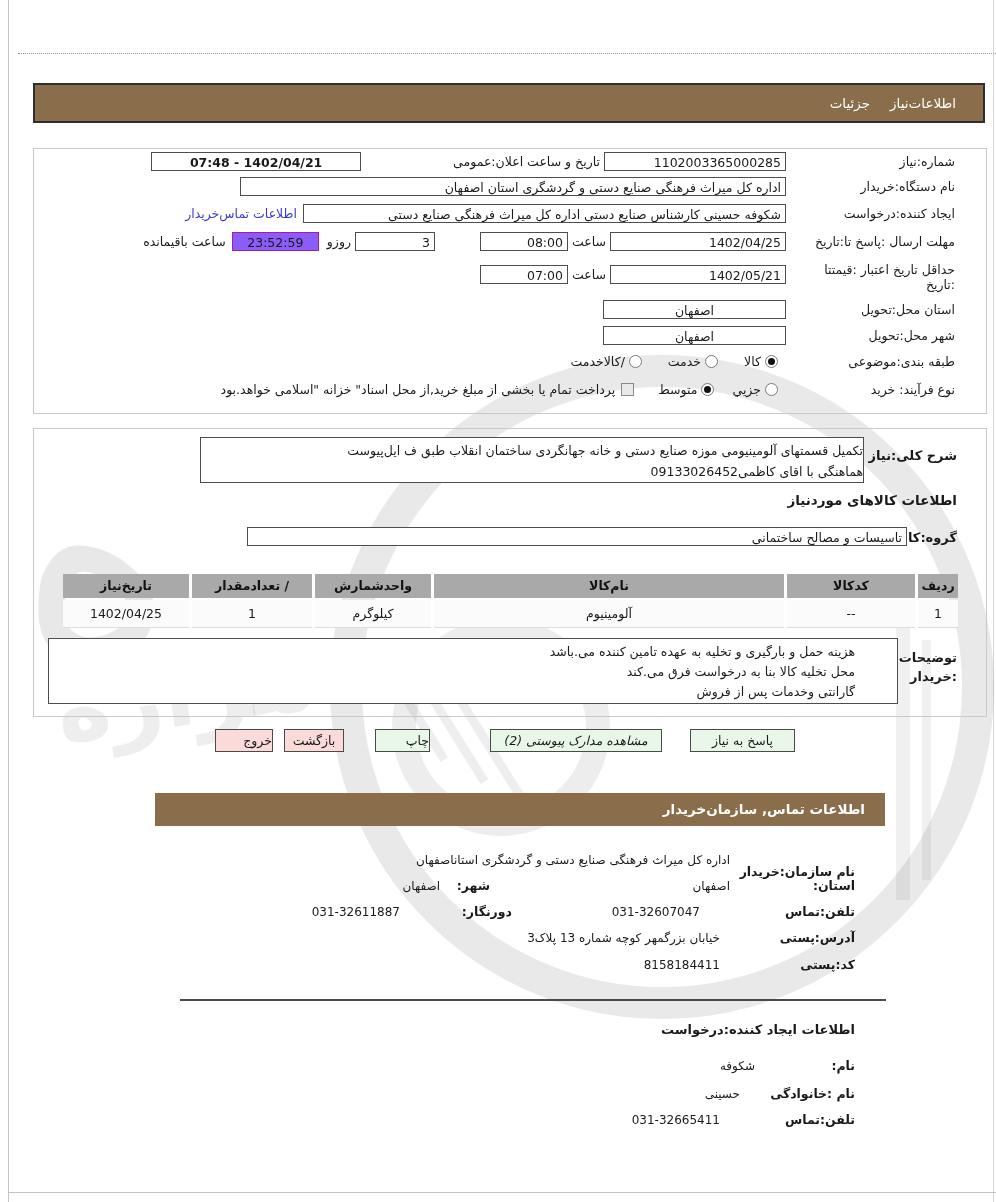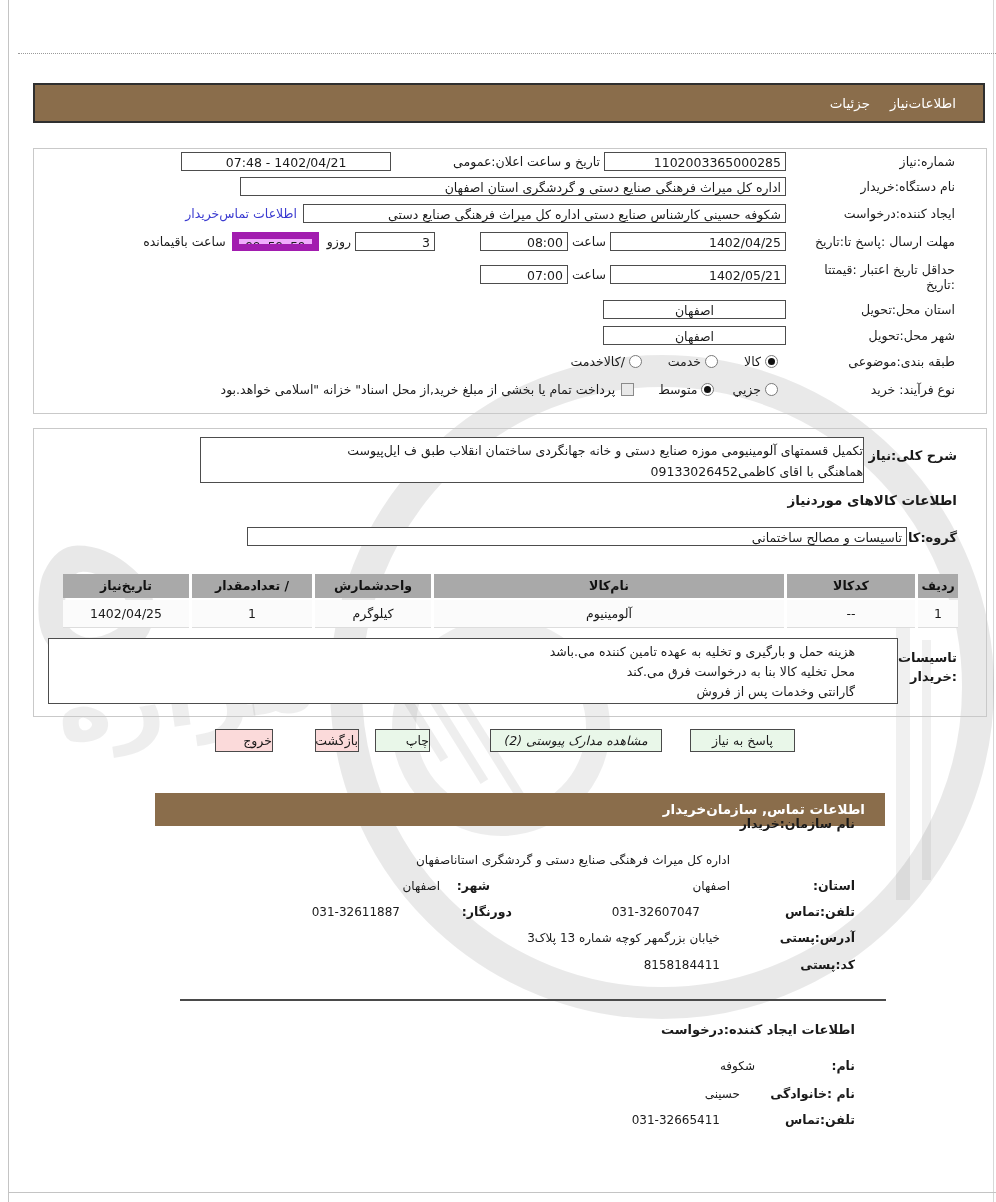--- a/index.html
+++ b/index.html
@@ -32,27 +32,27 @@
   .panel{border:1px solid #c9c9c9;background:transparent;z-index:1;}
   .panel1{left:33px;top:148px;width:952px;height:264px;}
   .panel2{left:33px;top:428px;width:952px;height:287px;}
   
   .row{position:absolute;right:41px;left:20px;display:flex;align-items:center;z-index:2;font-size:12.5px;}
   .lbl{width:169px;flex:none;line-height:15px;color:#1c1c1c;}
   .box{border:1px solid #4d4d4d;background:#fff;height:19px;line-height:19px;padding:0 4px;
        box-sizing:border-box;font-size:12.5px;overflow:hidden;white-space:nowrap;}
   .ta-r{text-align:right;} .ta-c{text-align:center;}
   .link{color:#3b3bd0;margin-right:6px;cursor:pointer;white-space:nowrap;}
-  .yellow{background:#f0abfc;border:7px solid #a21caf;font-family:Liberation Mono, monospace;}
+  .yellow{background:#8b5cf6;border:1px solid #a21caf;}
   .radio{width:13px;height:13px;border:1px solid #7a7a7a;border-radius:50%;background:#fff;flex:none;
          display:inline-flex;align-items:center;justify-content:center;box-sizing:border-box;}
   .radio.sel::after{content:"";width:7px;height:7px;border-radius:50%;background:#111;}
   .chk{width:13px;height:13px;border:1px solid #8a8a8a;background:#e9e9e9;flex:none;box-sizing:border-box;}
   .mr4{margin-right:4px;}.mr6{margin-right:6px;}.mr8{margin-right:8px;}.mr18{margin-right:18px;}
-  .mr24{margin-right:24px;}.mr26{margin-right:26px;}.mr45{margin-right:45px;}.mr127{margin-right:62px;}
+  .mr24{margin-right:24px;}.mr26{margin-right:26px;}.mr45{margin-right:45px;}.mr127{margin-right:92px;font-weight:bold;}
   .bold{font-weight:bold;}
   
   .desc-box{right:132px;width:664px;top:437px;height:46px;border:1px solid #4d4d4d;background:#fff;z-index:2;
             font-size:12.5px;line-height:21px;padding-top:2px;box-sizing:border-box;}
   .desc-box span{display:block;}
   .sec-head{right:39px;top:492px;font-size:13.5px;font-weight:bold;z-index:2;}
   .grp-lbl{right:39px;top:530px;font-size:13px;font-weight:bold;z-index:2;}
   .grp-box{right:89px;width:660px;top:527px;z-index:2;padding-left:32px;}
   .gtable{right:38px;top:574px;width:895px;display:grid;grid-template-columns:40px 128px 350px 116px 120px 126px;
           column-gap:3px;row-gap:2px;z-index:2;}
@@ -61,21 +61,21 @@
   .notes-lbl{right:39px;top:648px;font-size:13px;font-weight:bold;text-align:right;line-height:19px;z-index:2;}
   .notes-lbl span{display:block;}
   .notes-box{right:98px;width:850px;top:638px;height:66px;border:1px solid #4d4d4d;background:#fff;z-index:2;
              font-size:12.5px;line-height:20px;padding:3px 42px 0 6px;box-sizing:border-box;}
   .notes-box span{display:block;text-align:right;}
   
   .btn{position:absolute;top:729px;height:23px;line-height:21px;text-align:center;font-size:12.5px;
        border:1px solid #4a4a4a;box-sizing:border-box;cursor:pointer;z-index:2;}
   .btn-green{background:#e9f7e9;} .btn-pink{background:#fbdada;}
   .btn-reply{right:201px;width:105px;} .btn-docs{right:334px;width:172px;font-style:italic;}
-  .btn-print{right:566px;width:55px;padding-left:39px;} .btn-back{right:637px;width:44px;text-align:center;} .btn-exit{right:723px;width:58px;text-align:right;}
+  .btn-print{right:566px;width:55px;padding-left:39px;} .btn-back{right:652px;width:60px;text-align:center;} .btn-exit{right:723px;width:58px;text-align:right;}
   
   .bar2{left:155px;top:793px;width:730px;height:33px;background:#8a6d4b;color:#fff;font-weight:bold;
         font-size:13.5px;line-height:33px;padding-right:20px;box-sizing:border-box;z-index:2;}
   .blbl{font-weight:bold;font-size:12.5px;z-index:2;white-space:nowrap;}
   .bval{font-size:12px;z-index:2;white-space:nowrap;}
   .divider{left:180px;top:999px;width:706px;height:2px;background:#4a4a4a;z-index:2;}
 </style>
 </head>
 <body>
 
@@ -194,38 +194,38 @@
     <div class="hc">تاریخ‌نیاز</div>
     <div class="bc">1</div>
     <div class="bc">--</div>
     <div class="bc">آلومینیوم</div>
     <div class="bc">کیلوگرم</div>
     <div class="bc">1</div>
     <div class="bc">1402/04/25</div>
   </div>
 
   <div class="abs notes-lbl">
-    <span>تاسیسات</span>
+    <span>توضیحات</span>
     <span>:خریدار</span>
   </div>
   <div class="abs notes-box">
     <span>هزینه حمل و بارگیری و تخلیه به عهده تامین کننده می.باشد</span>
     <span>محل تخلیه کالا بنا به درخواست فرق می.کند</span>
     <span>گارانتی وخدمات پس از فروش</span>
   </div>
 
   <div class="btn btn-green btn-reply">پاسخ به نیاز</div>
   <div class="btn btn-green btn-docs">مشاهده مدارک پیوستی (2)</div>
   <div class="btn btn-green btn-print">چاپ</div>
   <div class="btn btn-pink btn-back">بازگشت</div>
   <div class="btn btn-pink btn-exit">خروج</div>
 
   <div class="abs bar2">اطلاعات  تماس, سازمان‌خریدار</div>
 
-  <div class="abs blbl" style="right:141px;top:816px">نام سازمان:خریدار</div>
+  <div class="abs blbl" style="right:141px;top:864px">نام سازمان:خریدار</div>
   <div class="abs bval" style="right:266px;top:853px">اداره کل میراث فرهنگی صنایع  دستی و گردشگری استاناصفهان</div>
 
   <div class="abs blbl" style="right:141px;top:878px">استان:</div>
   <div class="abs bval" style="right:266px;top:879px">اصفهان</div>
   <div class="abs blbl" style="right:506px;top:878px">شهر:</div>
   <div class="abs bval" style="right:556px;top:879px">اصفهان</div>
 
   <div class="abs blbl" style="right:141px;top:904px">تلفن:تماس</div>
   <div class="abs bval" style="right:296px;top:905px">031-32607047</div>
   <div class="abs blbl" style="right:484px;top:904px">دورنگار:</div>

